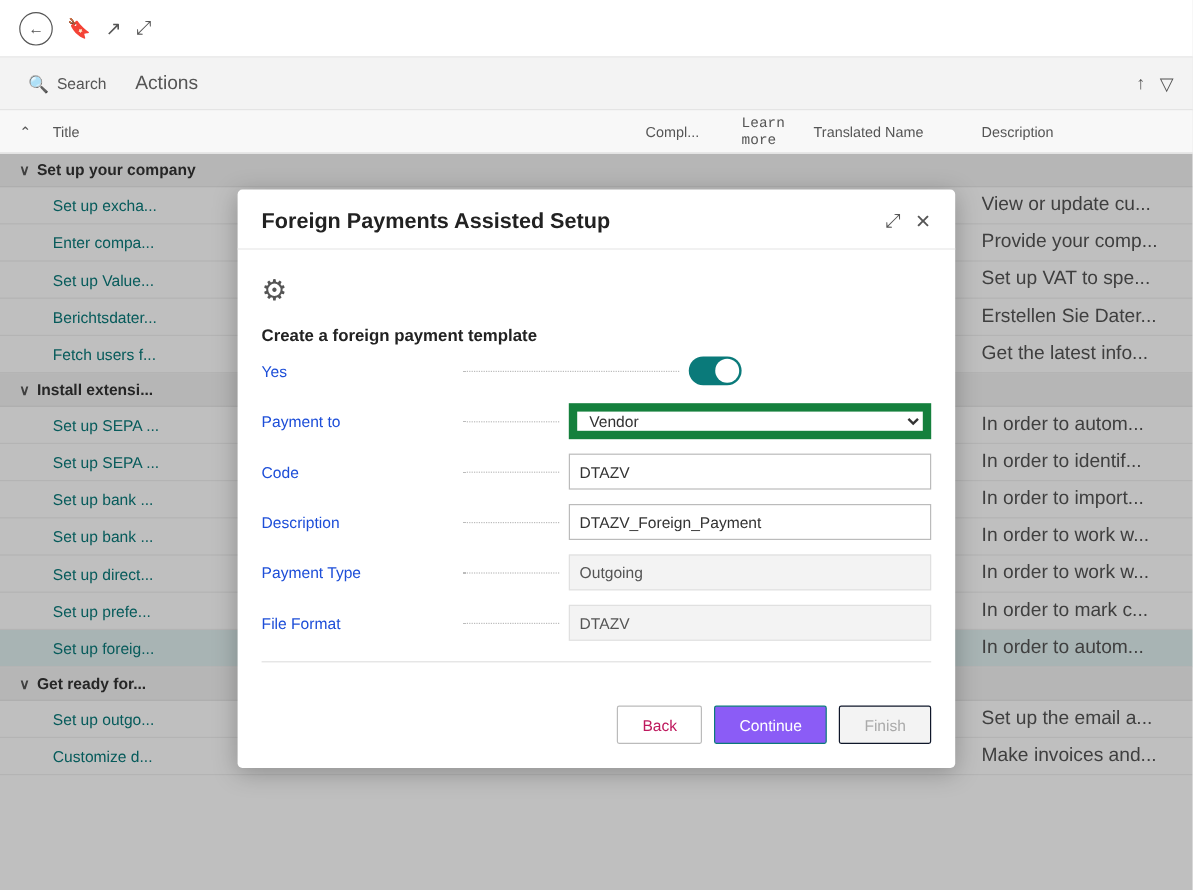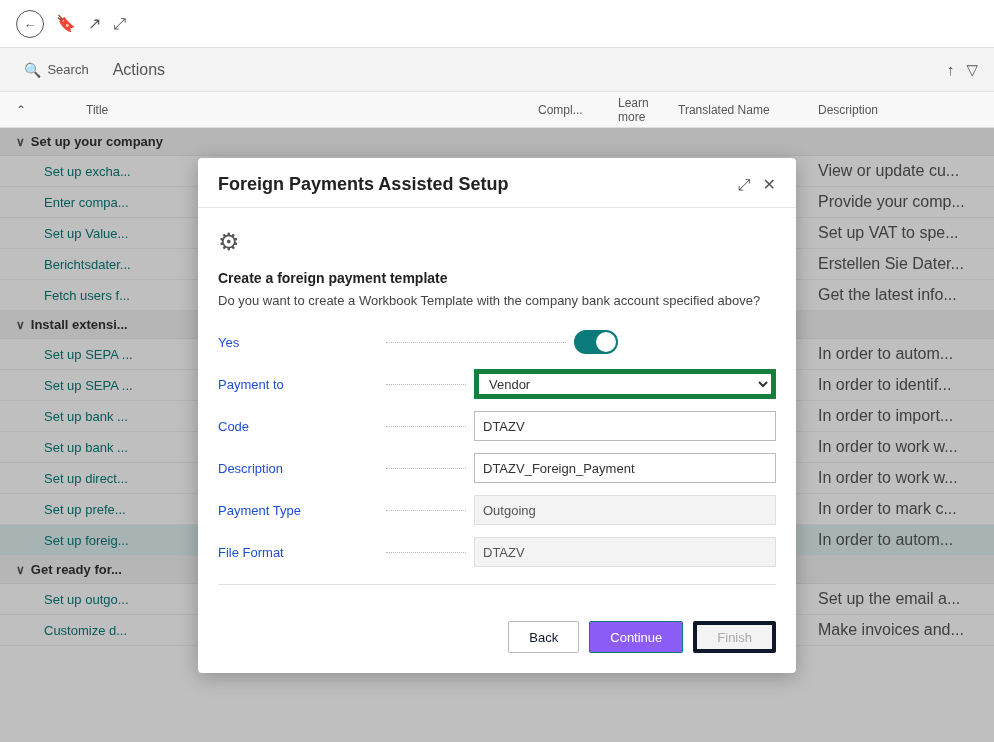--- a/index.html
+++ b/index.html
@@ -35,23 +35,23 @@
     .toolbar-right { margin-left: auto; display: flex; gap: 12px; }
     .toolbar-icon { color: #555; font-size: 15px; cursor: pointer; }
 
     
     .table-header {
       display: flex; align-items: center;
       background: #f8f8f8; height: 36px; padding: 0 16px;
       border-bottom: 1px solid #ddd; color: #555; font-size: 12px;
     }
     .col-expand { width: 28px; }
-    .col-title { flex: 1; margin-left: 42px; }
+    .col-title { flex: 1; }
     .col-compl { width: 80px; }
-    .col-learn { width: 60px; }
+    .col-learn { width: 60px; font-family: Liberation Mono, monospace; }
     .col-translated { width: 140px; }
     .col-desc { width: 160px; }
 
     
     .main-content { height: calc(742px - 48px - 44px - 36px); overflow-y: auto; background: #fff; position: relative; }
 
     
     .section-header {
       display: flex; align-items: center;
       padding: 6px 16px; background: #f3f3f3; border-bottom: 1px solid #e8e8e8;
@@ -111,21 +111,21 @@
       width: 44px; height: 24px; background: #0a7a7a; border-radius: 12px;
       position: relative; cursor: pointer;
     }
     .toggle-thumb {
       position: absolute; right: 2px; top: 2px;
       width: 20px; height: 20px; background: #fff; border-radius: 50%;
     }
 
     
     .form-select {
-      width: 100%; height: 30px; border: 5px solid #15803d;
+      width: 100%; height: 30px; border: 7px solid #15803d;
       background: #fff; font-size: 13px; padding: 0 6px;
       color: #333; cursor: pointer;
     }
 
     
     .form-input {
       width: 100%; height: 30px; border: 1px solid #bbb;
       background: #fff; font-size: 13px; padding: 0 8px; color: #333;
     }
 
@@ -140,27 +140,27 @@
 
     .dialog-footer {
       display: flex; justify-content: flex-end; gap: 10px;
       padding: 0 20px 20px;
     }
     .btn {
       height: 32px; padding: 0 20px; font-size: 13px; cursor: pointer;
       border-radius: 2px; border: none;
     }
     .btn-secondary {
-      background: #fff; border: 1px solid #bbb; color: #0f172a;
+      background: #fff; border: 1px solid #bbb; color: #be185d;
     }
     .btn-primary {
       background: #8b5cf6; color: #fff; border: 1px solid #0a7a7a;
     }
     .btn-disabled {
-      background: #f3f3f3; color: #aaa; border: 4px solid #0f172a; cursor: default;
+      background: #f3f3f3; color: #aaa; border: 1px solid #0f172a; cursor: default;
     }
   </style>
 </head>
 <body>
 
 <div class="top-bar">
   <div class="top-bar-back">
     <span>←</span>
   </div>
   <div class="top-bar-icons">
@@ -315,21 +315,20 @@
         <span class="dialog-title">Foreign Payments Assisted Setup</span>
         <div class="dialog-header-icons">
           <span class="dialog-header-icon">⤢</span>
           <span class="dialog-header-icon">✕</span>
         </div>
       </div>
 
       <div class="dialog-body">
         <div class="dialog-gear">⚙</div>
         <div class="dialog-section-title">Create a foreign payment template</div>
-        <div class="dialog-section-desc">Do you want to create a Workbook Template with the company bank account specified above?</div>
 
         <div class="form-row">
           <span class="form-label">Yes</span>
           <div style="flex:1; border-bottom: 1px dotted #bbb; margin: 0 8px; height:1px; align-self:center; max-width:180px;"></div>
           <div class="toggle-container">
             <div class="toggle">
               <div class="toggle-thumb"></div>
             </div>
           </div>
         </div>

